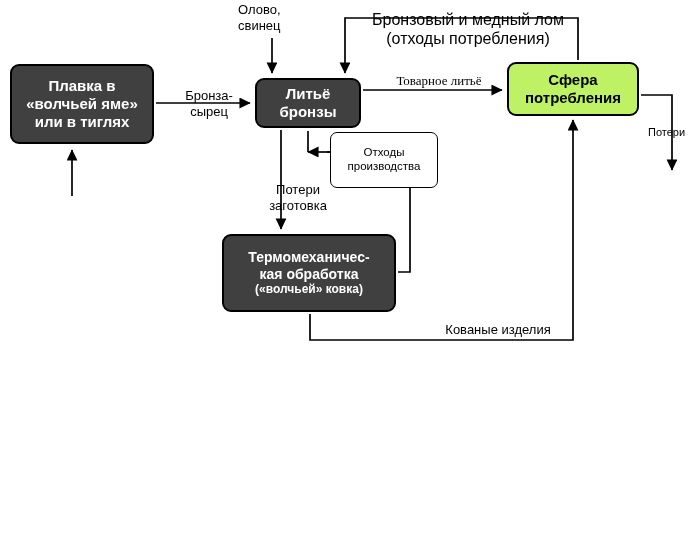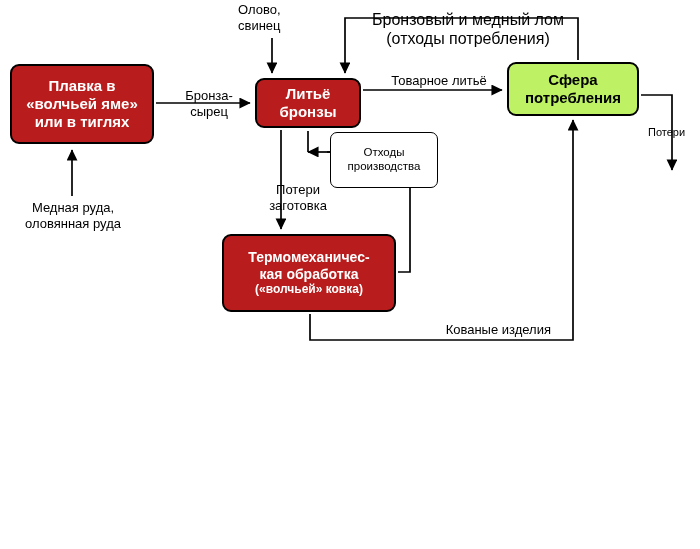--- a/index.html
+++ b/index.html
@@ -28,21 +28,21 @@
     box-sizing: border-box;
     border: 2px solid #000000;
     border-radius: 9px;
     display: flex;
     align-items: center;
     justify-content: center;
     text-align: center;
     line-height: 1.18;
   }
   .node.gray {
-    background: #b91c1c;
+    background: #404040;
     color: #ffffff;
     font-weight: bold;
   }
   .node.white {
     background: #bef264;
     color: #000000;
     font-weight: bold;
   }
   .node .inner {
     padding: 0 4px;
@@ -143,34 +143,32 @@
 кая обработка</span>
       <span class="small">(«волчьей» ковка)</span>
     </span>
   </div>
 
   <div class="node" id="node-waste">
     <span class="inner" style="white-space: pre-line;">Отходы
 производства</span>
   </div>
 
-  <div class="label" style="left: 8px; top: 200px; width: 130px; font-size: 13px; white-space: pre-line;">Медная руда,
-оловянная руда</div>
 
   <div class="label" style="left: 238px; top: 2px; width: 70px; font-size: 13px; text-align: left; white-space: pre-line;">Олово,
 свинец</div>
 
   <div class="label" style="left: 167px; top: 88px; width: 84px; font-size: 13px; white-space: pre-line;">Бронза-
 сырец</div>
 
-  <div class="label" style="left:375px; top:73px; width:128px; font-size:13px;">Товарное литьё</div>
+  <div class="label" style="left:375px; top:73px; width:128px; font-size:13px;font-family:Liberation Serif, serif;">Товарное литьё</div>
 
   <div class="label" style="left: 355px; top: 10px; width: 226px; font-size: 16px; white-space: pre-line;">Бронзовый и медный лом
 (отходы потребления)</div>
 
   <div class="label" style="left: 250px; top: 182px; width: 96px; font-size: 13px; white-space: pre-line;">Потери
 заготовка</div>
 
-  <div class="label" style="left:401px; top:322px; width:150px; font-size:13px;text-align:right;">Кованые изделия</div>
+  <div class="label" style="left:423px; top:322px; width:150px; font-size:13px;">Кованые изделия</div>
 
   <div class="label" style="left:648px; top:126px; width:52px; font-size:11px; text-align:left;">Потери</div>
 
 </div>
 
 </body></html>

